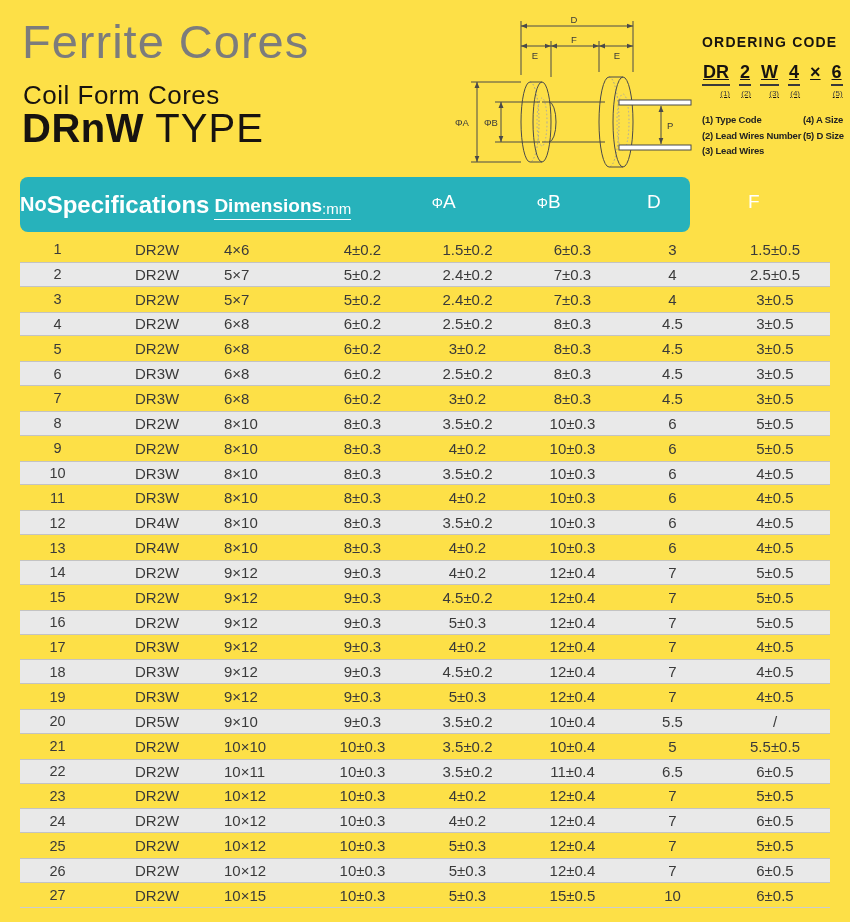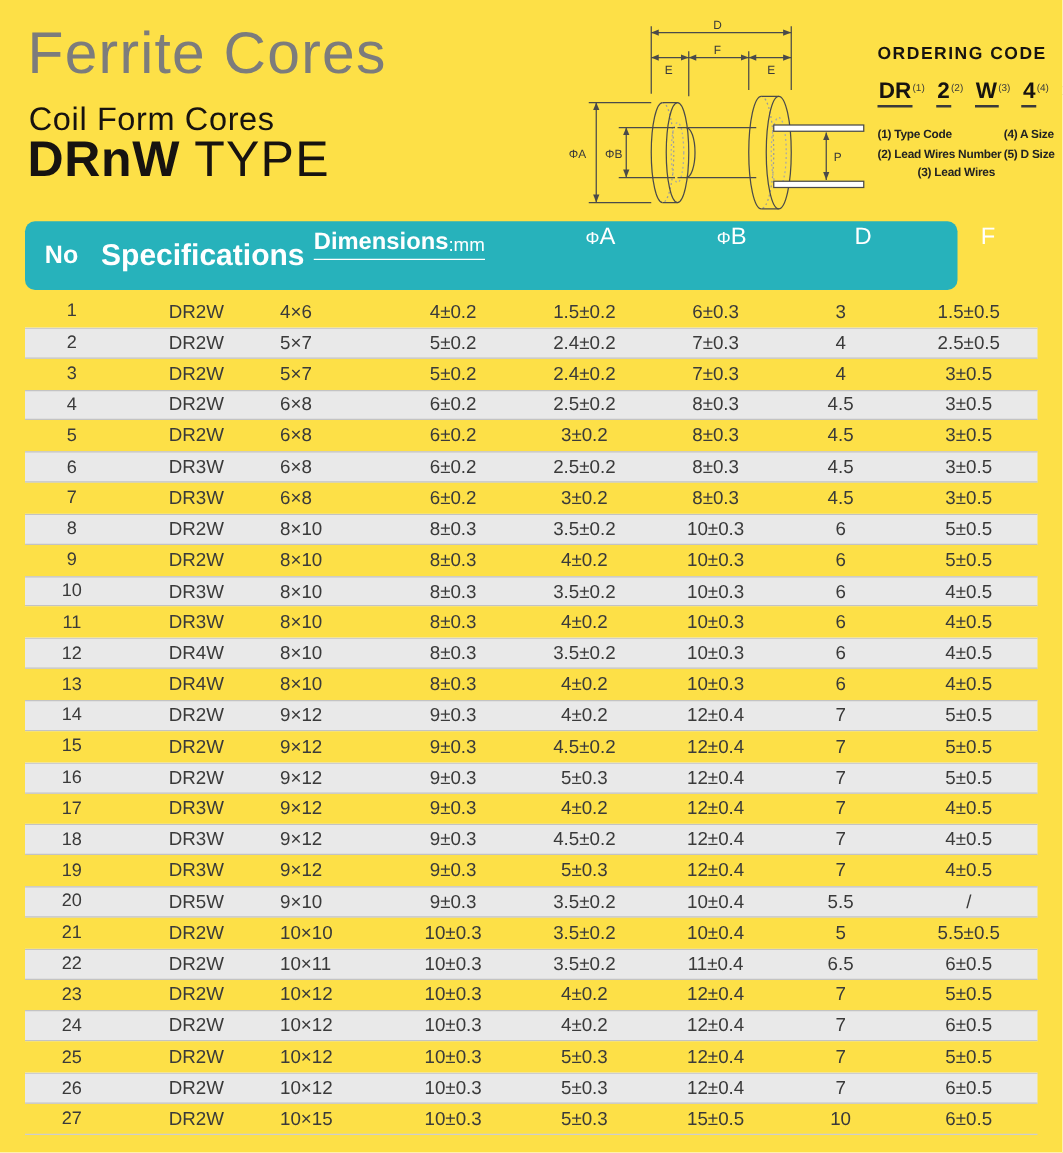--- a/index.html
+++ b/index.html
@@ -11,34 +11,34 @@
     color:var(--title_gray);letter-spacing:1px;}
   .title-sub{position:absolute;left:23px;top:80px;font-size:26px;color:#171310;letter-spacing:0.5px;}
   .title-type{position:absolute;left:22px;top:106px;font-size:40px;color:#171310;}
   .title-type .tbold{font-weight:bold;letter-spacing:0.5px;}
   .title-type .treg{font-weight:normal;letter-spacing:1px;}
 
   
   .oc{position:absolute;left:702px;top:34px;width:146px;color:#171310;}
   .oc-title{font-size:14px;font-weight:bold;letter-spacing:1.2px;}
   .oc-code{display:flex;gap:9px;margin-top:13px;align-items:flex-start;}
-  .oc-seg{display:flex;flex-direction:row;align-items:flex-start;}
+  .oc-seg{display:flex;flex-direction:column;align-items:flex-end;text-decoration:underline;}
   .oc-ch{font-size:18px;font-weight:bold;line-height:1;padding:0 1px 3px;border-bottom:2px solid #3a3a3a;}
   .oc-seg.no-line .oc-ch{border-bottom:2px solid transparent;}
   .oc-idx{font-size:8px;margin-top:3px;min-height:9px;color:#3a3a3a;}
   .oc-legend{margin-top:14px;display:grid;grid-template-columns:99px 46px;column-gap:2px;
     font-size:9.5px;font-weight:bold;line-height:1.65;letter-spacing:-0.2px;white-space:nowrap;color:#222;}
 
   
   .diagram{position:absolute;left:443px;top:15px;}
   .diagram text{fill:#3a3a3a;font-size:9.5px;font-family:"Liberation Sans",sans-serif;}
 
   
-  .thead{position:absolute;left:20px;top:177px;width:746px;height:55px;background:var(--teal);
-    border-radius:8px;display:flex;color:#fff;}
+  .thead{position:absolute;left:20px;top:177px;width:670px;height:55px;background:var(--teal);
+    border-radius:8px;display:flex;color:#fff;align-items:center;}
   .th-no{width:75px;display:flex;align-items:center;justify-content:center;font-size:20px;font-weight:bold;}
   .th-spec{width:215px;display:flex;align-items:center;justify-content:center;font-size:24px;font-weight:bold;}
   .th-dims{width:520px;display:flex;flex-direction:row;}
   .th-dims-title{height:28px;display:flex;align-items:flex-end;justify-content:center;
     padding-bottom:2px;border-bottom:1px solid #fff;margin:0 40px 0 5px;}
   .dims-main{font-size:19px;font-weight:bold;}
   .dims-unit{font-size:15px;font-weight:normal;}
   .th-cols{height:26px;display:flex;align-items:center;}
   .th-col{text-align:center;font-size:19px;}
   .th-col .phi{font-size:14px;}
@@ -150,21 +150,21 @@
         <span class="oc-idx"></span>
       </div>
       <div class="oc-seg">
         <span class="oc-ch">6</span>
         <span class="oc-idx">(5)</span>
       </div>
     </div>
     <div class="oc-legend">
       <span style="grid-column:1;grid-row:1;">(1)  Type Code</span>
       <span style="grid-column:1;grid-row:2;">(2)  Lead Wires Number</span>
-      <span style="grid-column:1;grid-row:3;margin-left:32px;">(3)  Lead Wires</span>
+      <span style="grid-column:1;grid-row:3;">(3)  Lead Wires</span>
       <span style="grid-column:2;grid-row:1;">(4)  A Size</span>
       <span style="grid-column:2;grid-row:2;">(5)  D Size</span>
     </div>
   </div>
 
   <div class="thead">
     <div class="th-no">No</div>
     <div class="th-spec">Specifications</div>
     <div class="th-dims">
       <div class="th-dims-title">

